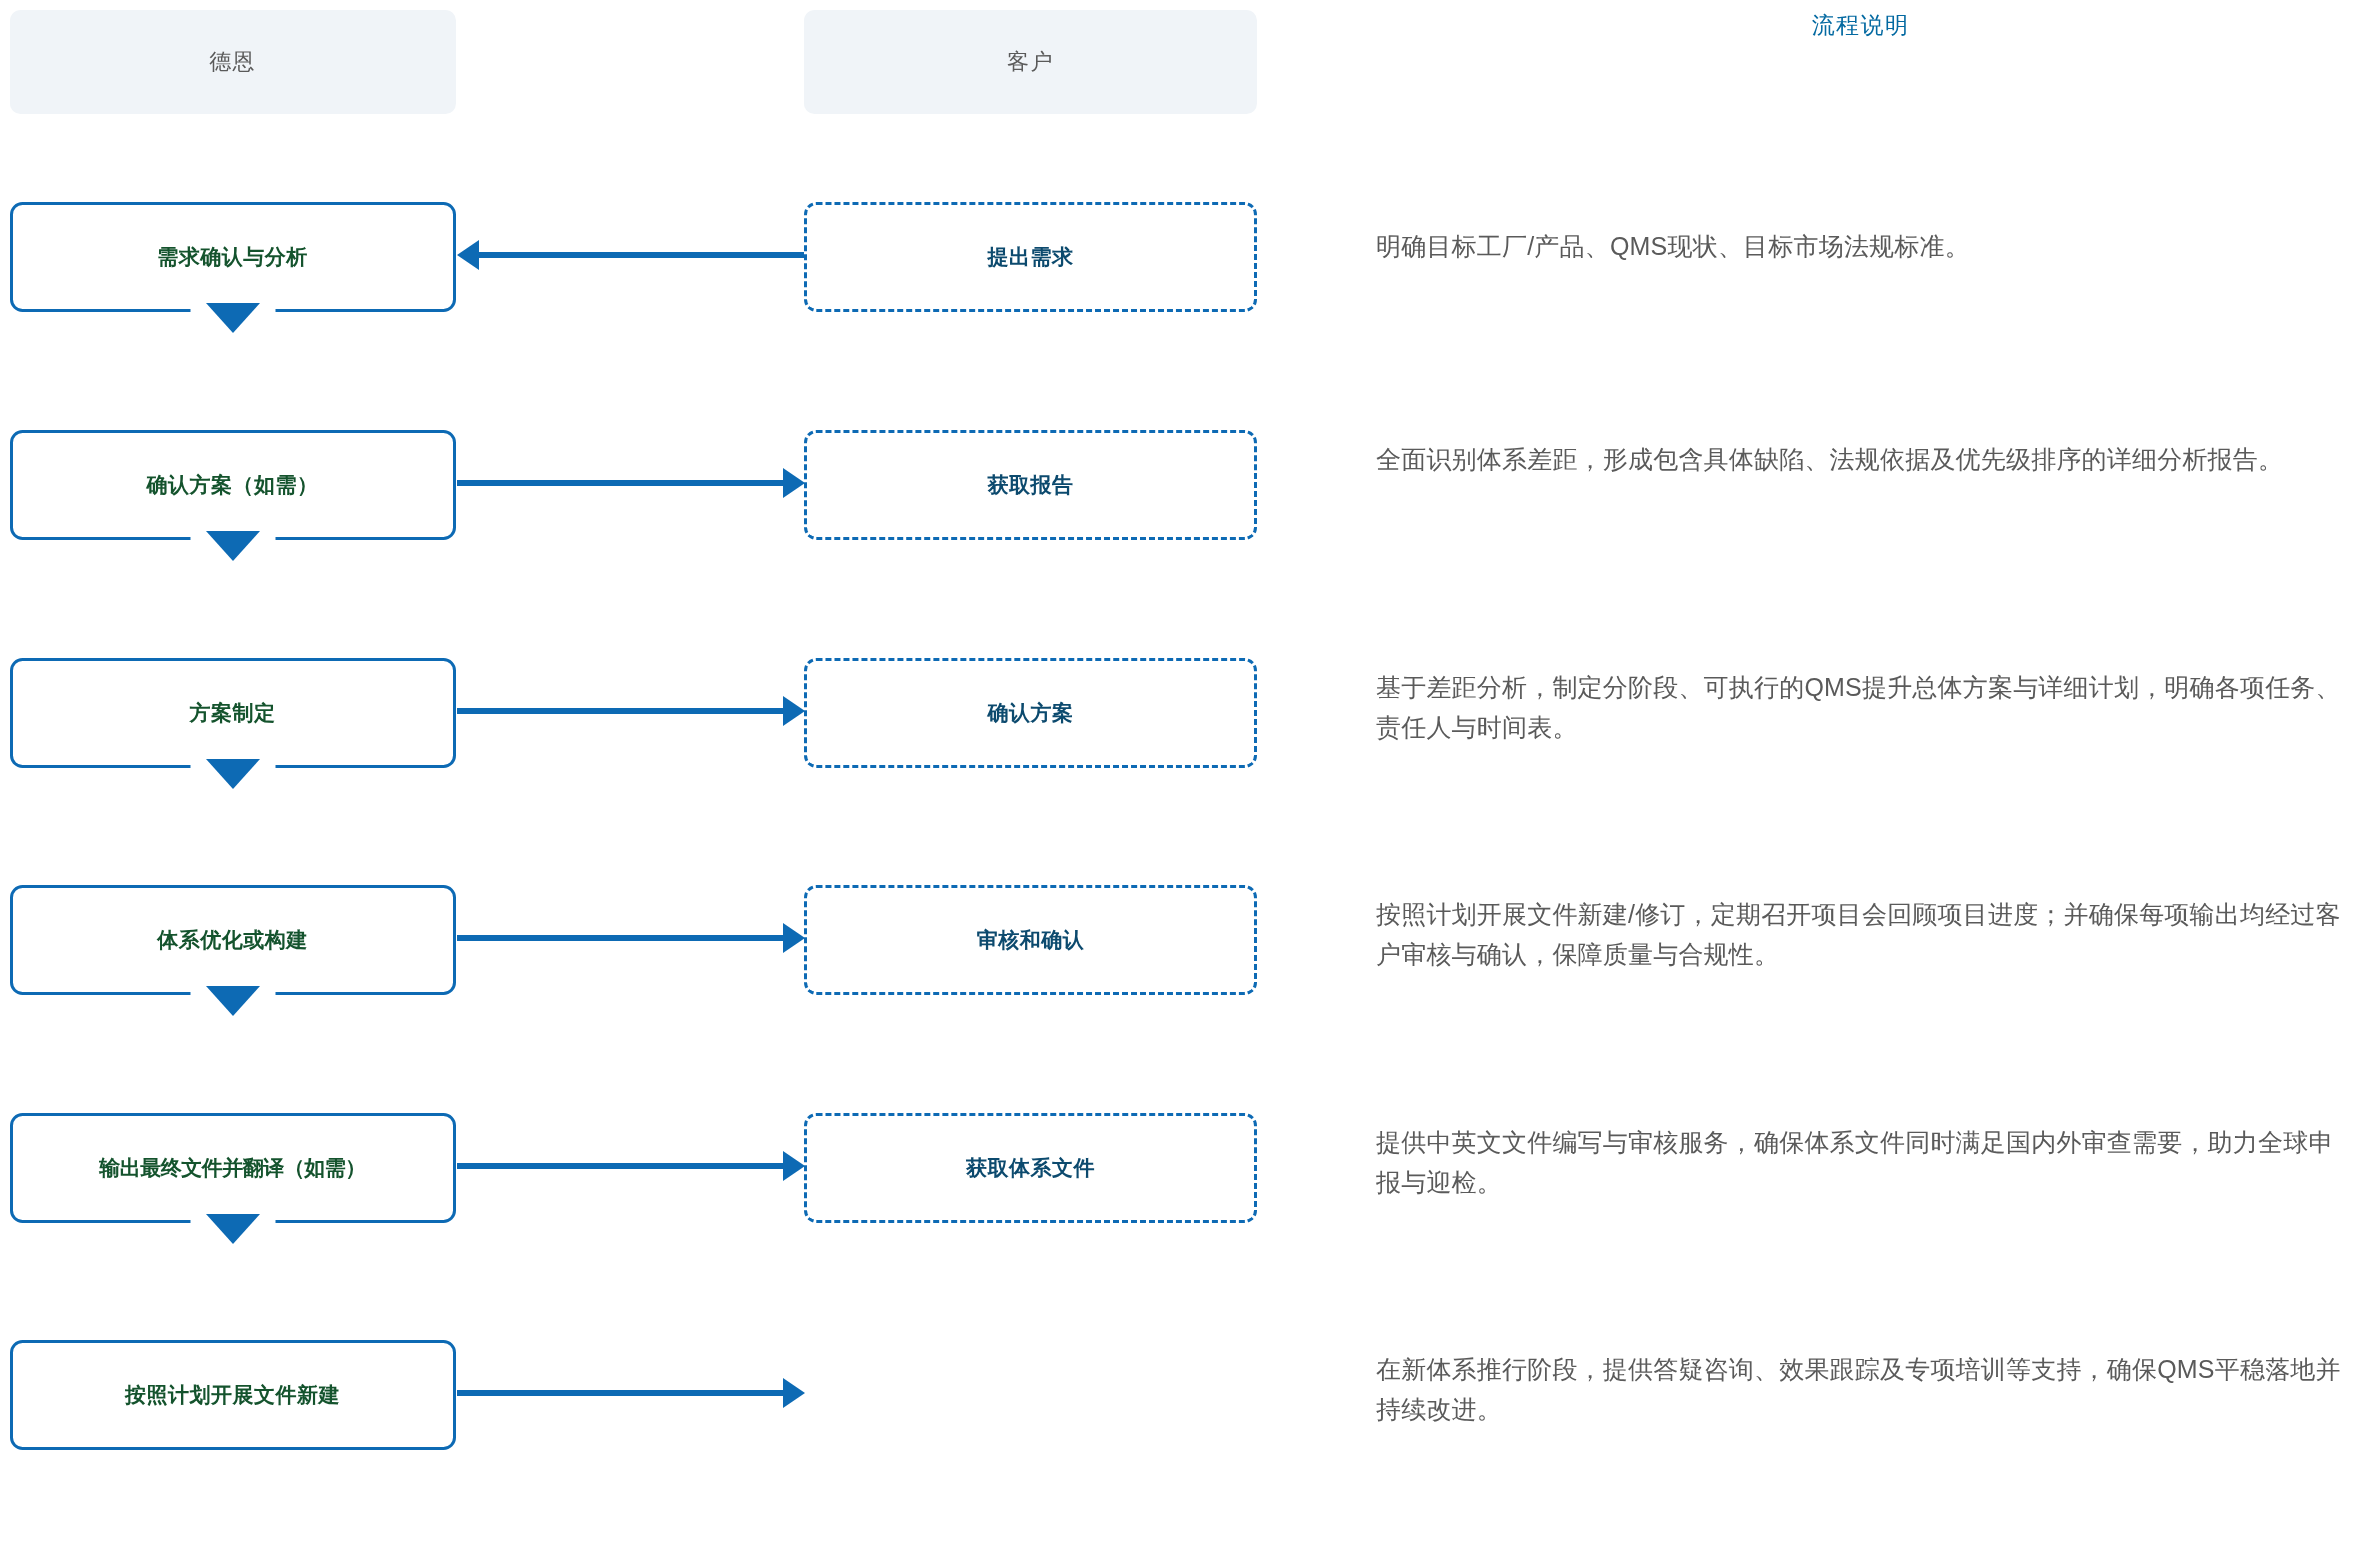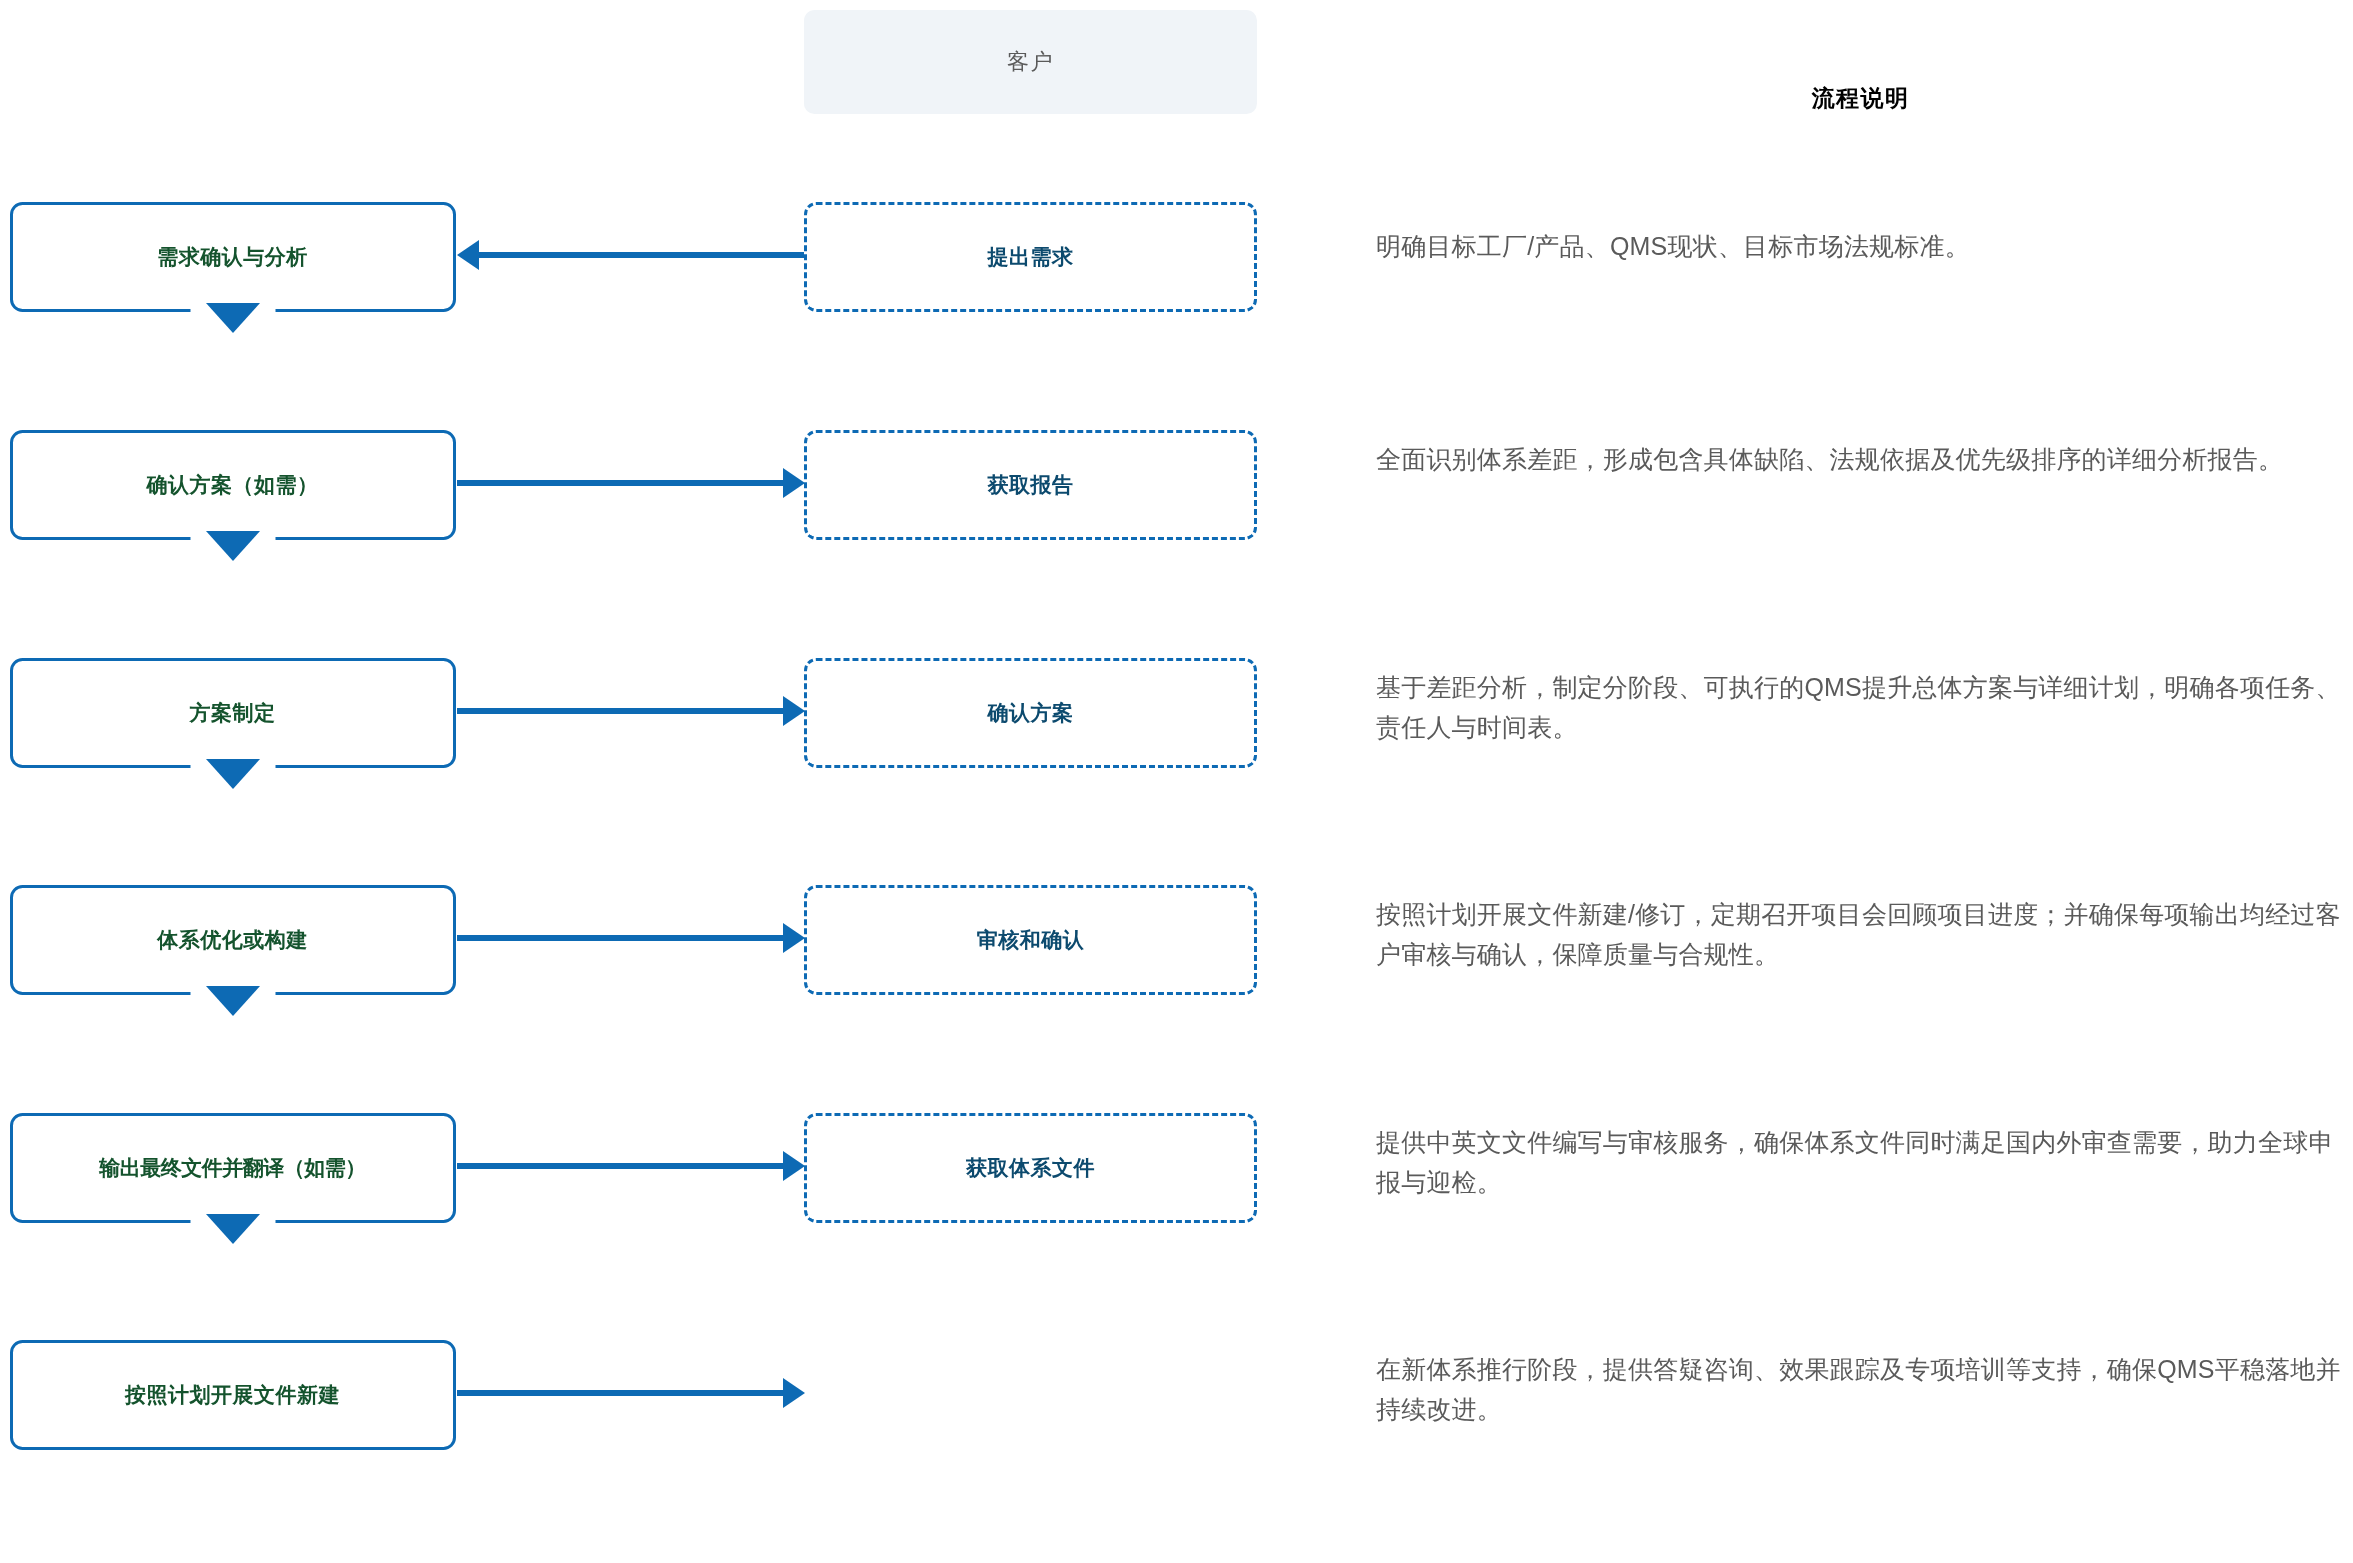--- a/index.html
+++ b/index.html
@@ -17,22 +17,22 @@
     position:absolute;
     background:#f0f4f8;
     border-radius:10.6px;
     display:flex;align-items:center;justify-content:center;
   }
   .hdr-box span{
     font-size:22px;color:#5a5a5a;letter-spacing:1.4px;
   }
   .hdr-plain{
     position:absolute;
-    display:flex;align-items:flex-end;justify-content:center;
-    font-size:23px;font-weight:bold;color:#000000;letter-spacing:1.4px;
+    display:flex;align-items:flex-start;justify-content:center;
+    font-size:23px;font-weight:normal;color:#0369a1;letter-spacing:1.4px;
   }
 
   
   .row{position:absolute;left:0;width:2354px;height:111px;}
 
   
   .solid-box{
     position:absolute;left:9.6px;top:0;width:446px;height:110px;
     box-sizing:border-box;
     border-radius:12.5px;
@@ -116,20 +116,23 @@
     color:#5a5a5a;
     letter-spacing:0.2px;
     text-align:left;
   }
 </style>
 </head>
 <body>
 
 <div id="stage">
 
+  <div class="hdr-box" style="left:9.6px;top:9.6px;width:446px;height:104px;">
+    <span>德恩</span>
+  </div>
 
   <div class="hdr-box" style="left:804px;top:9.6px;width:453px;height:104px;">
     <span>客户</span>
   </div>
 
   <div class="hdr-plain" style="left:1376px;top:9.6px;width:969px;height:104px;">
     <span>流程说明</span>
   </div>
 
   <div class="row" style="top:202px;">

